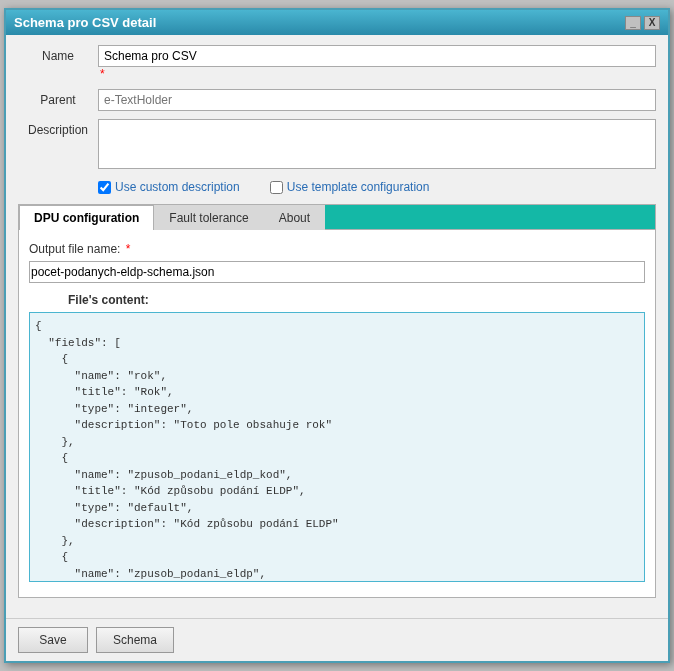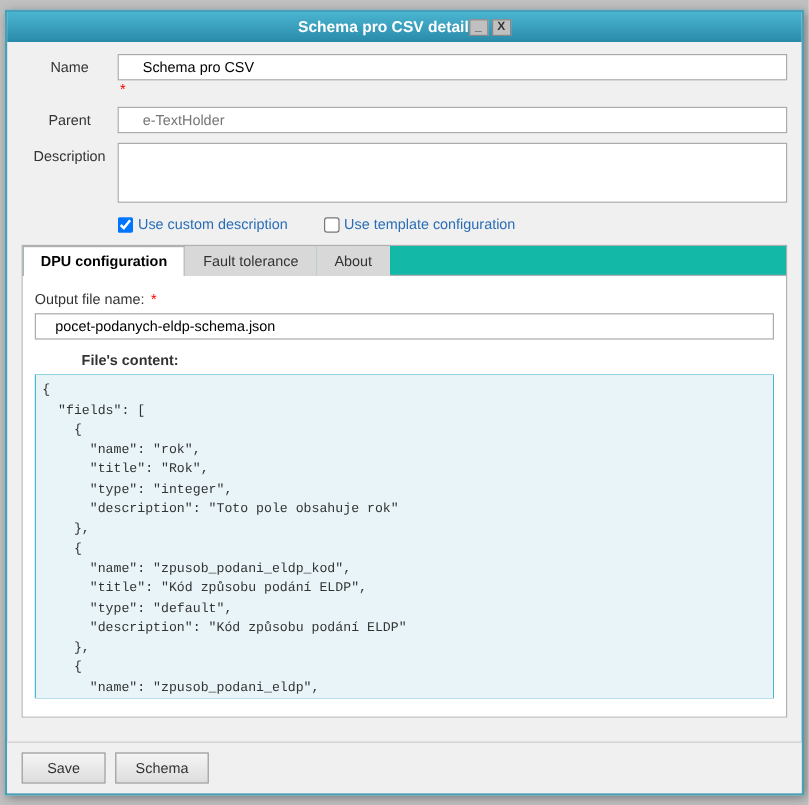--- a/index.html
+++ b/index.html
@@ -18,21 +18,21 @@
       background: #f0f0f0;
       border: 2px solid #4a9eb5;
       box-shadow: 2px 2px 8px rgba(0,0,0,0.4);
     }
     .title-bar {
       background: linear-gradient(to bottom, #4ab5d0, #2a8aaa);
       color: white;
       padding: 5px 8px;
       display: flex;
       align-items: center;
-      justify-content: center;
+      justify-content: space-between;
       font-size: 13px;
       font-weight: bold;
     }
     .title-bar-controls {
       display: flex;
       gap: 3px;
     }
     .title-btn {
       width: 16px;
       height: 14px;
@@ -61,21 +61,21 @@
       flex-shrink: 0;
       text-align: center;
     }
     .form-field {
       flex: 1;
     }
     .text-input {
       width: 100%;
       height: 22px;
       border: 1px solid #aaa;
-      padding: 2px 20px;
+      padding: 2px 5px;
       font-size: 12px;
       background: white;
     }
     .text-input.placeholder-style {
       color: #3b82f6;
     }
     .required-star {
       color: red;
       margin-left: 2px;
     }
@@ -139,21 +139,21 @@
     }
     .output-label {
       font-size: 12px;
       color: #333;
       margin-bottom: 5px;
     }
     .output-input {
       width: 100%;
       height: 22px;
       border: 1px solid #aaa;
-      padding: 2px 16px;
+      padding: 2px 1px;
       font-size: 12px;
       background: white;
       margin-bottom: 10px;
     }
     .files-label {
       font-size: 12px;
       font-weight: bold;
       color: #333;
       margin-bottom: 5px;
       padding-left: 39px;

